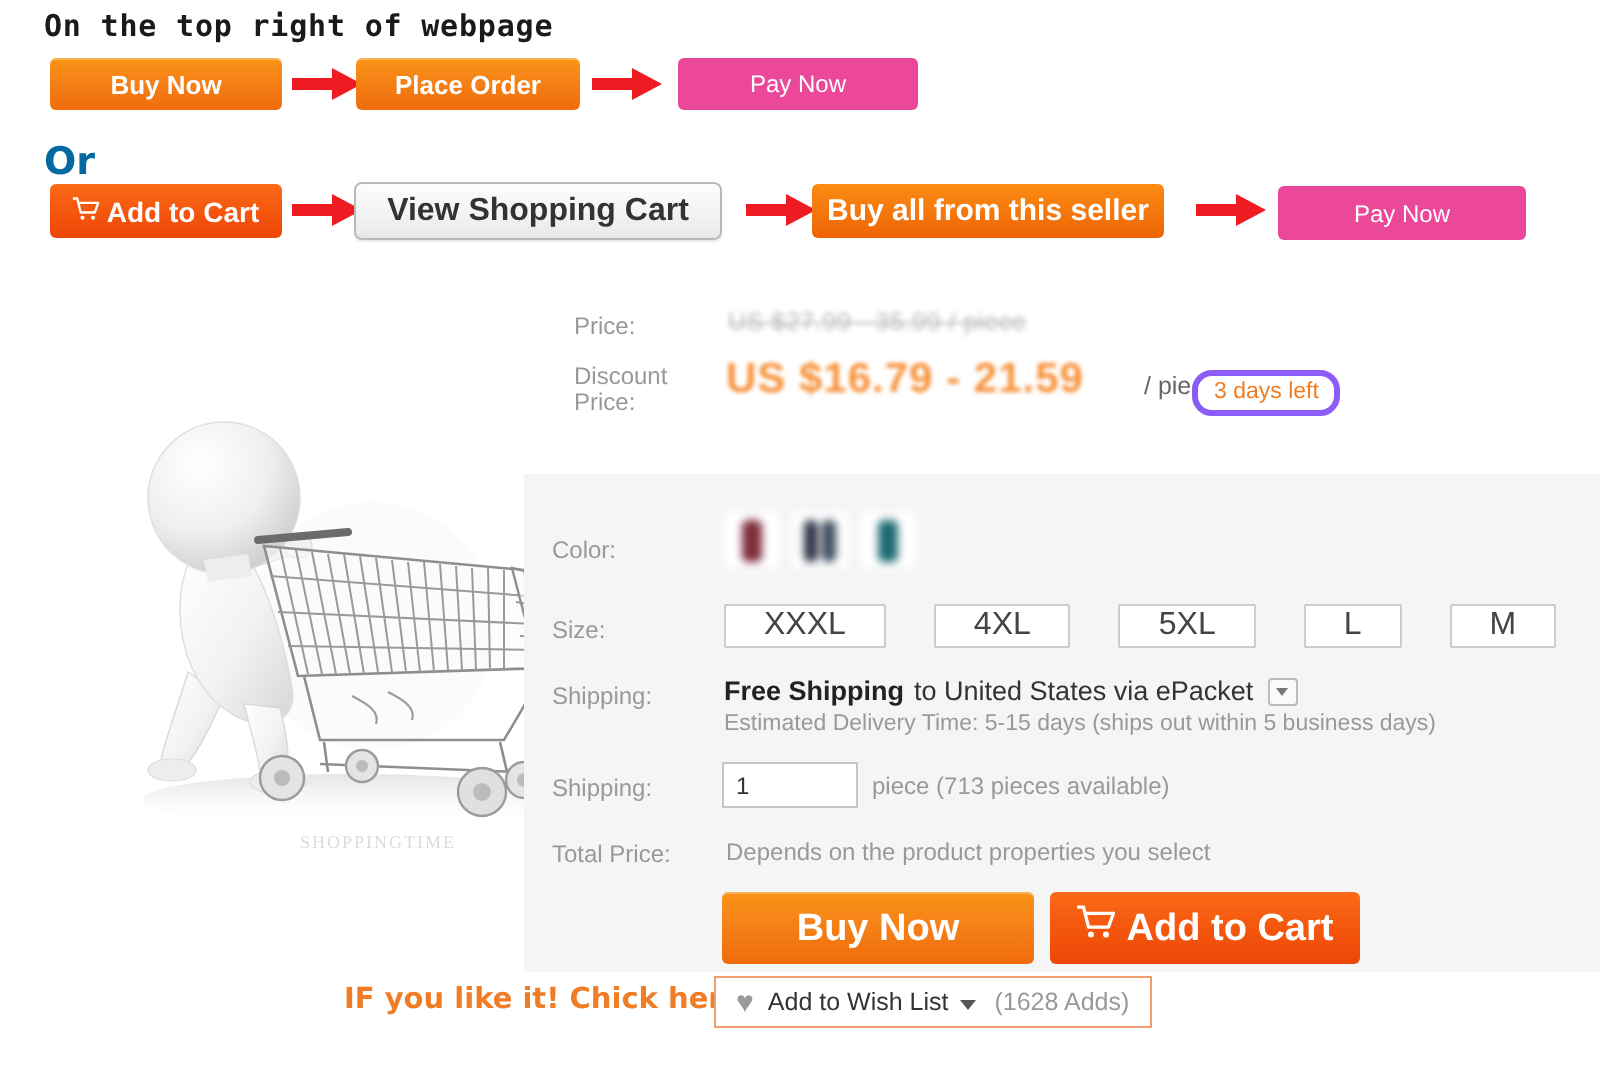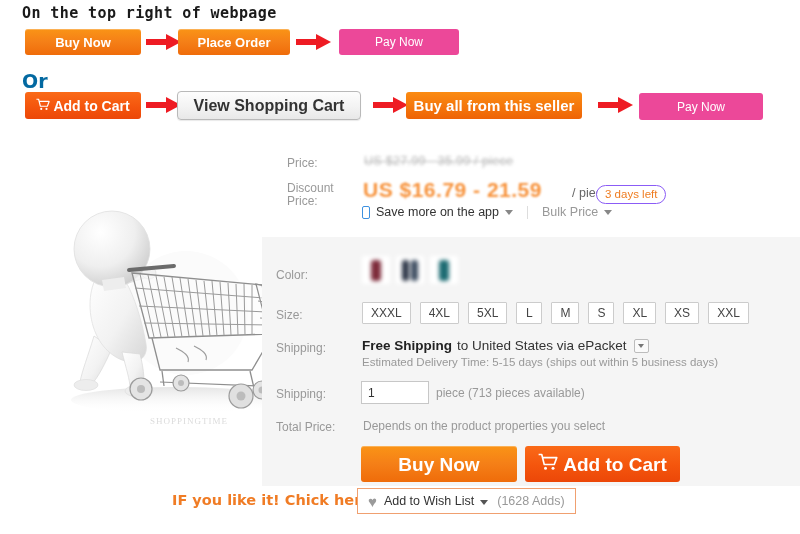--- a/index.html
+++ b/index.html
@@ -126,21 +126,21 @@
   }
   .per-piece {
     position: absolute;
     left: 572px; top: 186px;
     font-size: 12.5px;
     color: #666666;
   }
   .days-left {
     position: absolute;
     left: 596px; top: 185px;
-    border: 1px solid #8b5cf6;
+    border: 3px solid #8b5cf6;
     color: #ef7d22;
     font-size: 11.5px;
     border-radius: 10px;
     padding: 2px 8px 3px 8px;
     background: #ffffff;
     white-space: nowrap;
   }
   .app-row {
     position: absolute;
     left: 362px; top: 205px;
@@ -217,25 +217,25 @@
     left: 15px; top: 4px;
     width: 7px; height: 21px;
     border-radius: 3px;
   }
 
   
   .chip {
     border: 1px solid #cccccc;
     background: #ffffff;
     color: #444444;
-    font-size: 12px;
+    font-size: 16px;
     height: 22px;
     min-width: 26px;
-    padding: 0 8px;
-    margin-right: 9px;
+    padding: 0 19px;
+    margin-right: 24px;
     display: inline-flex;
     align-items: center;
     justify-content: center;
     cursor: pointer;
     border-radius: 1px;
   }
 
   
   .ship-main {
     position: absolute;
@@ -512,32 +512,20 @@
   <div class="lbl" style="left:276px; top:156px;">Price:</div>
   <div class="price-old">US $27.99 - 35.99 / piece</div>
 
   <div class="lbl" style="left:276px; top:181px;">Discount</div>
   <div class="lbl" style="left:276px; top:194px;">Price:</div>
 
   <div class="price-new">US $16.79 - 21.59</div>
   <div class="per-piece">/ piece</div>
   <div class="days-left">3 days left</div>
 
-  <div class="app-row">
-    <span style="display:flex;align-items:center;">
-      <span class="phone-ico"></span>
-      <span>Save more on the app</span>
-      <span class="caret-dn"></span>
-    </span>
-    <span class="vdiv"></span>
-    <span class="bulk" style="display:flex;align-items:center;">
-      <span>Bulk Price</span>
-      <span class="caret-dn"></span>
-    </span>
-  </div>
 
   <div class="panel"></div>
 
   <div class="prow-lbl" style="left:276px; top:268px;">Color:</div>
   <div class="prow" style="left:362px; top:256px;">
     <div class="swatch">
       <div class="sw-body" style="background:#7d2b3a;"></div>
     </div>
     <div class="swatch">
       <div class="sw-body2" style="background:#2b3445;"></div>

